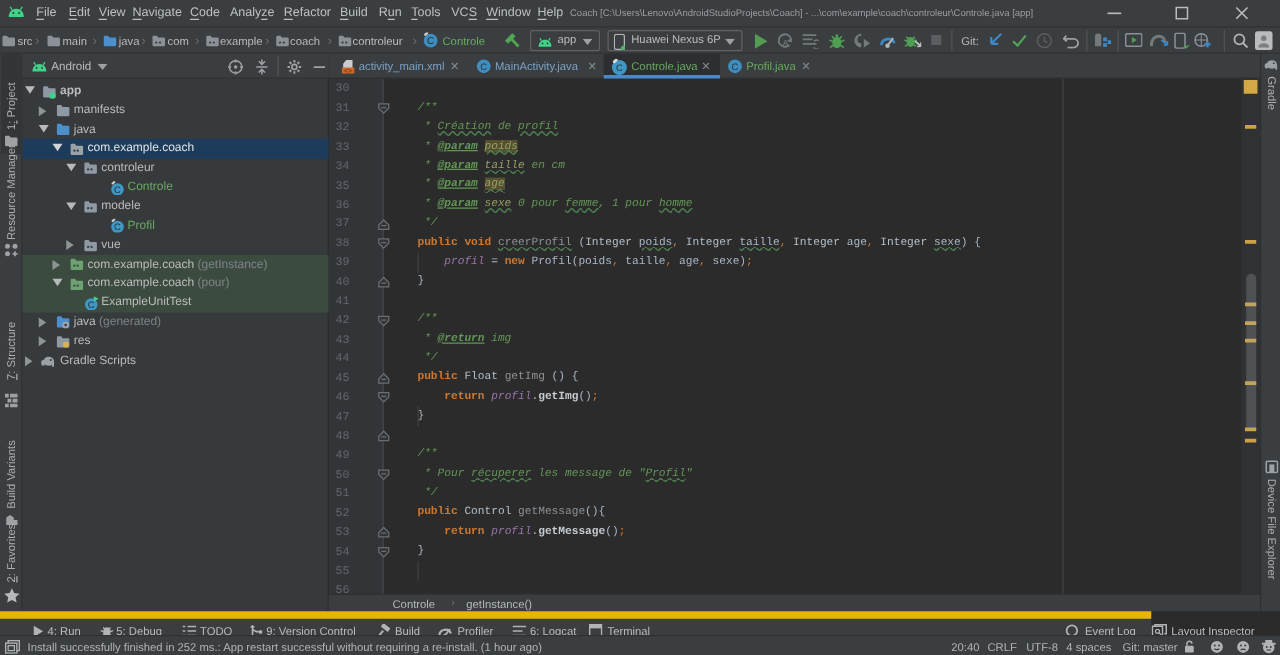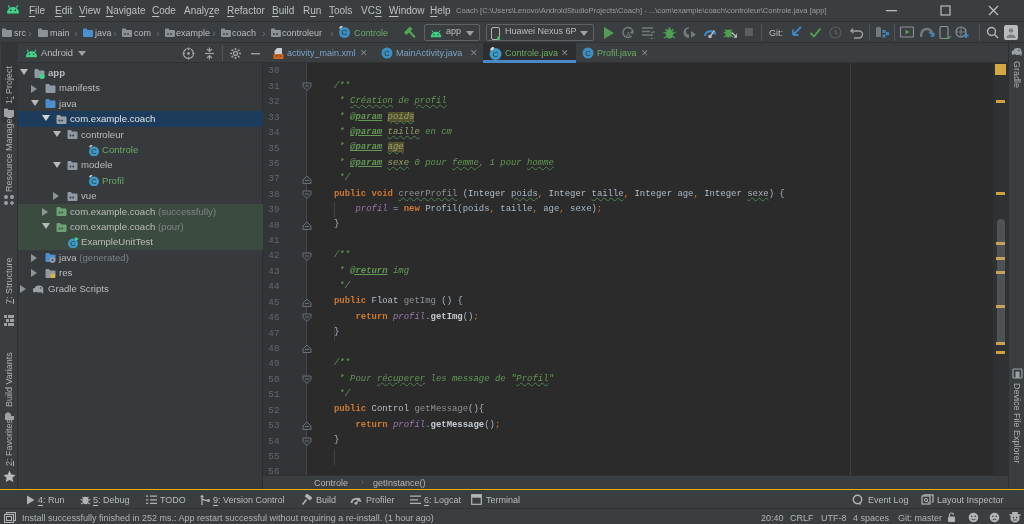--- a/index.html
+++ b/index.html
@@ -57,21 +57,21 @@
 .pp  { color:#cc7832; }
 .mc  { color:#c6ccd2; font-weight:bold; }
 
 #estripe { left:993px; top:63px; width:15px; height:412px; background:#2f3133; }
 .emark { position:absolute; left:3px; width:9px; height:2.5px; background:#cfa143; }
 
 #rstripe { left:1008px; top:43px; width:16px; height:446px; background:#3b3e40; border-left:1px solid #2f3133; }
 
 #bcrumb { left:263px; top:475px; width:745px; height:14px; background:#3b3e40; border-top:1px solid #2f3133; font-size:9px; color:#b4b8ba; }
 
-#btools { left:0; top:489px; width:1024px; height:19px; background:#3b3e40; border-top:1px solid #eab308; font-size:9px; color:#b8bcbe; }
+#btools { left:0; top:489px; width:921px; height:19px; background:#3b3e40; border-top:6px solid #eab308; font-size:9px; color:#b8bcbe; }
 .btn { position:absolute; top:5px; white-space:nowrap; }
 
 #sbar { left:0; top:508px; width:1024px; height:16px; background:#3b3e40; border-top:1px solid #2f3133; font-size:9px; color:#b0b4b6; }
 </style>
 </head>
 <body>
 <div class="abs" id="titlebar">
   <svg class="abs" style="left:6px;top:4px" width="14" height="10" viewBox="0 0 14 10">
       <path d="M1 9.5 C1 5.5 3.6 3 7 3 C10.4 3 13 5.5 13 9.5 Z" fill="#42d188"></path>
       <path d="M3.6 3.8 L2.2 1.4 M10.4 3.8 L11.8 1.4" stroke="#42d188" stroke-width="1.1"></path>
@@ -412,21 +412,21 @@
         </svg>
         <span class="lbl" style="left:63px">vue</span>
       </div>
     <div class="trow testbg" style="top:140.6px">
         <span class="arrow arr" style="left:24px"></span>
         <svg class="ticon" style="left:38px;width:11px">
           <path d="M0.5 3 L0.5 9 a1 1 0 0 0 1 1 L9.5 10 a1 1 0 0 0 1 -1 L10.5 3.5 a1 1 0 0 0 -1 -1 L5 2.5 4 1 1.5 1 a1 1 0 0 0 -1 1 Z" fill="#6ea171"></path>
           <circle cx="3.5" cy="6.5" r="0.9" fill="#3c4b40"></circle>
           <circle cx="6.2" cy="6.5" r="0.9" fill="#3c4b40"></circle>
         </svg>
-        <span class="lbl" style="left:52px">com.example.coach <span class="grey">(successfully)</span></span>
+        <span class="lbl" style="left:52px">com.example.coach <span class="grey">(getInstance)</span></span>
       </div>
     <div class="trow testbg" style="top:156.0px">
         <span class="arrow ard" style="left:24px"></span>
         <svg class="ticon" style="left:38px;width:11px">
           <path d="M0.5 3 L0.5 9 a1 1 0 0 0 1 1 L9.5 10 a1 1 0 0 0 1 -1 L10.5 3.5 a1 1 0 0 0 -1 -1 L5 2.5 4 1 1.5 1 a1 1 0 0 0 -1 1 Z" fill="#6ea171"></path>
           <circle cx="3.5" cy="6.5" r="0.9" fill="#3c4b40"></circle>
           <circle cx="6.2" cy="6.5" r="0.9" fill="#3c4b40"></circle>
         </svg>
         <span class="lbl" style="left:52px">com.example.coach <span class="grey">(pour)</span></span>
       </div>

